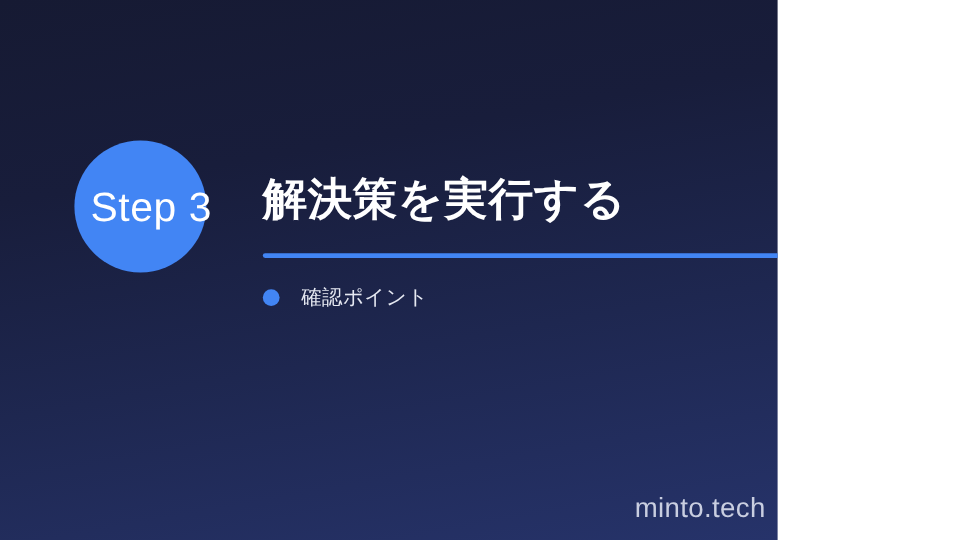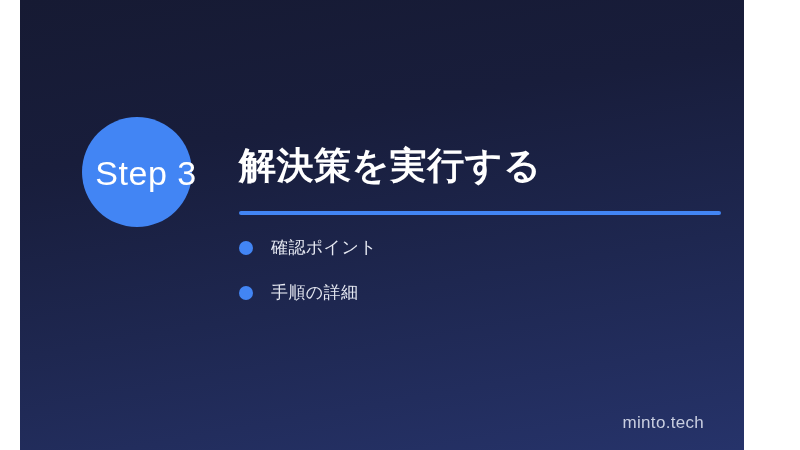--- a/index.html
+++ b/index.html
@@ -8,25 +8,24 @@
   }
   body {
     width: 800px;
     height: 450px;
     overflow: hidden;
     font-family: "Liberation Sans", "DejaVu Sans", sans-serif;
   }
 
   .slide {
     position: relative;
-    width: 724px;
+    width: 648px;
     height: 450px;
     background: linear-gradient(170deg, #161a33 0%, #181d3b 30%, #1e2750 62%, #26336a 100%);
     overflow: hidden;
-    margin-left: 20px;
   }
 
   
   .step-badge {
     position: absolute;
     left: 62px;
     top: 117px;
     width: 110px;
     height: 110px;
     border-radius: 50%;
@@ -100,23 +99,23 @@
     font-weight: 500;
     color: #e6e9f2;
     letter-spacing: 0.4px;
     line-height: 22px;
     white-space: nowrap;
   }
 
   
   .watermark {
     position: absolute;
-    right: 40px;
+    right: 10px;
     bottom: 16px;
-    font-size: 17px;
+    font-size: 23px;
     font-weight: 400;
     color: #c9cee0;
     letter-spacing: 0.3px;
     line-height: 22px;
   }
 </style>
 </head>
 <body>
 
 <div class="slide">
@@ -128,23 +127,19 @@
 
   <div class="divider"></div>
 
   <div class="bullet-list">
 
     <div class="bullet-item">
       <span class="bullet-dot"></span>
       <span class="bullet-text">確認ポイント</span>
     </div>
 
-    <div class="bullet-item">
-      <span class="bullet-dot"></span>
-      <span class="bullet-text">手順の詳細</span>
-    </div>
 
 
   </div>
 
   <div class="watermark">minto.tech</div>
 
 </div>
 
 </body></html>

